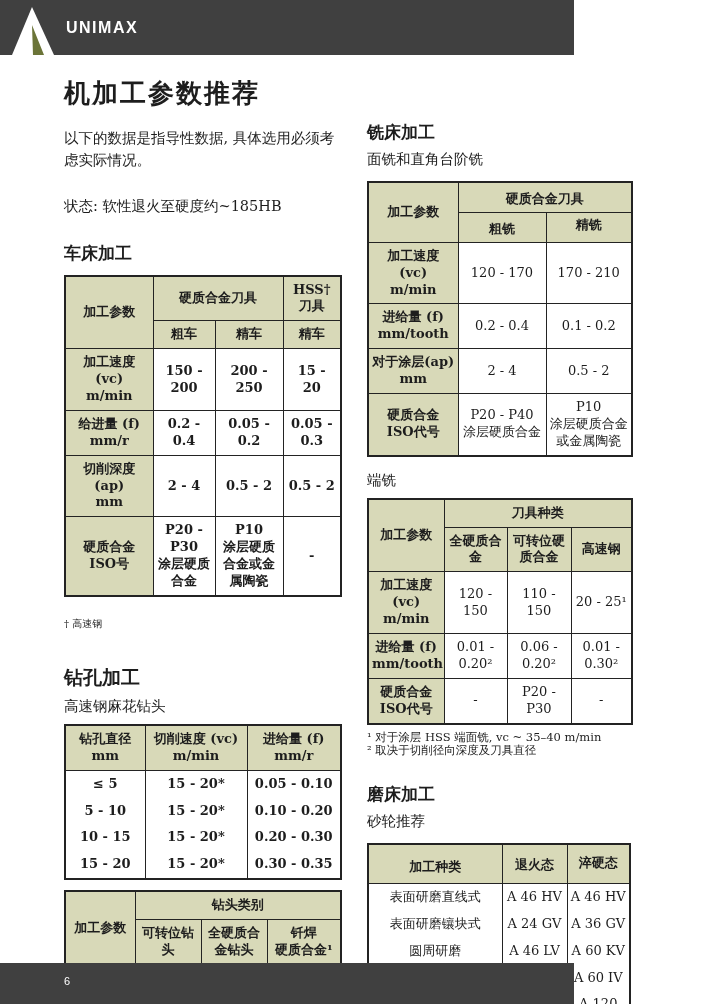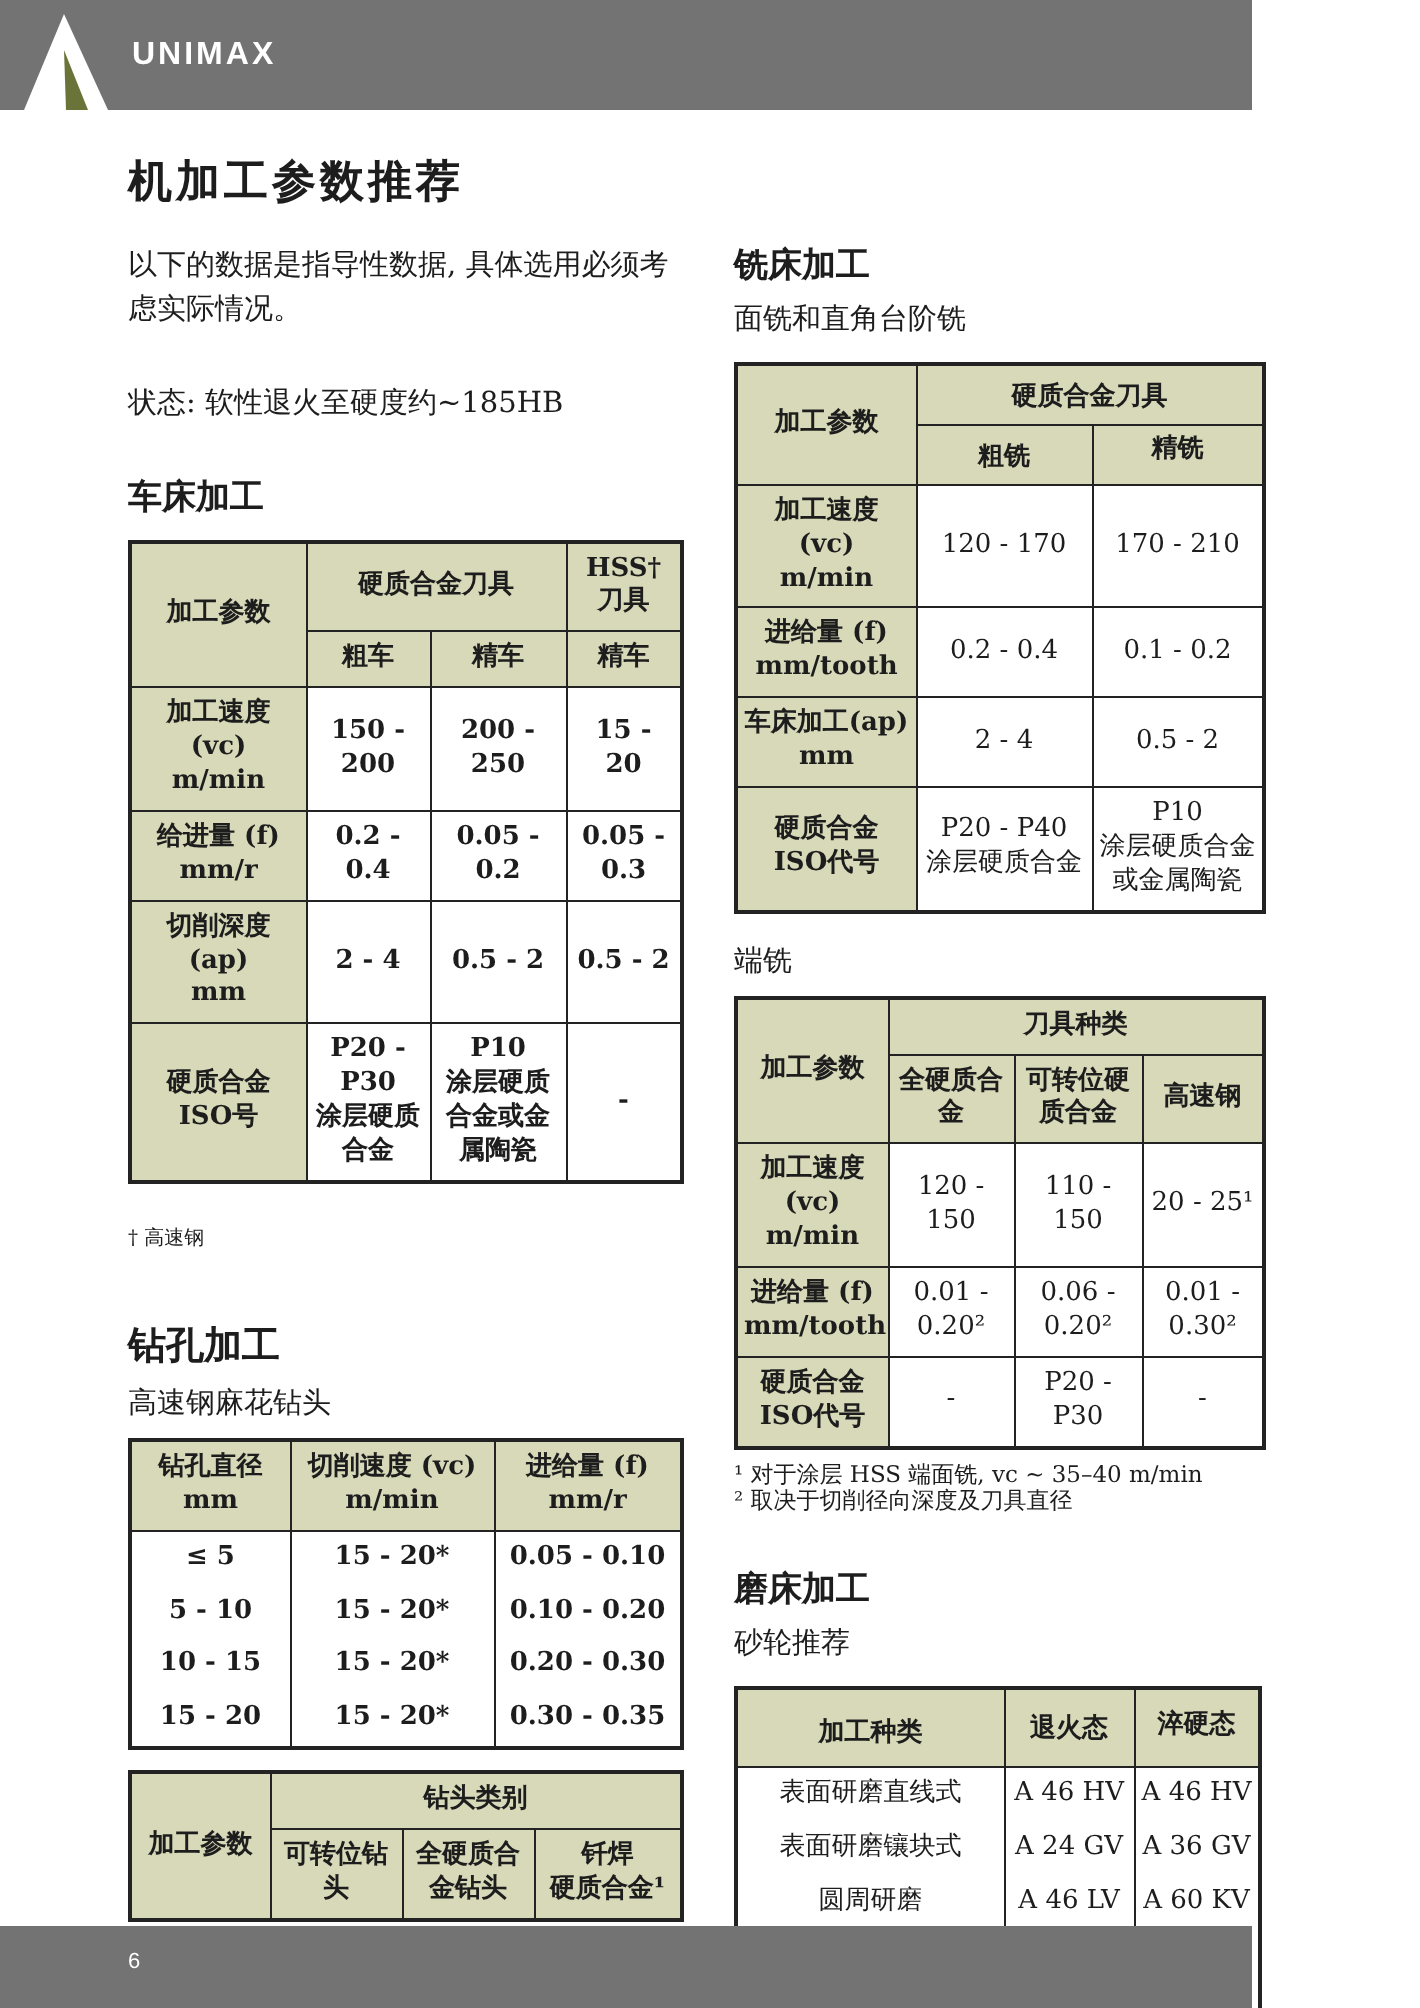--- a/index.html
+++ b/index.html
@@ -2,38 +2,38 @@
 <html><head>
 <meta charset="utf-8">
 <style>
   * { margin:0; padding:0; box-sizing:border-box; }
   html,body { width:710px; height:1004px; }
   body {
     position:relative; background:#ffffff; overflow:hidden;
     font-family:"DejaVu Serif", serif; color:#1d1d1d;
   }
   
-  .bar { position:absolute; left:0; width:626px; background:#737373; }
+  .bar { position:absolute; left:0; width:574px; background:#404040; }
   #topbar { top:0; height:55px; }
   #botbar { bottom:0; height:41px; }
   #logo { position:absolute; left:6px; top:4px; }
   #brand {
     position:absolute; left:66px; top:19px; color:#fff;
     font-family:"Liberation Sans", sans-serif; font-weight:bold;
     font-size:16px; letter-spacing:1.5px;
   }
   #pageno {
     position:absolute; left:64px; top:12px; color:#fff;
     font-family:"Liberation Sans", sans-serif; font-size:11px;
   }
   
   #col-left  { position:absolute; left:64px;  top:76px;  width:278px; }
   #col-right { position:absolute; left:367px; top:121px; width:264px; }
   
-  .doc-title { font-size:22px; font-weight:bold; letter-spacing:2px; }
+  .doc-title { font-size:26px; font-weight:bold; letter-spacing:2px; }
   .para { font-size:14.5px; line-height:1.5; white-space:pre-line; margin-top:17px; }
   .cond { font-size:14.5px; margin-top:25px; }
   .h2 { font-family:"Liberation Sans", sans-serif; font-weight:bold; font-size:17px; }
   .h2-big { font-size:19px; }
   .sub { font-size:14.5px; margin-top:6px; }
   .fn-tiny { font-size:10px; margin-top:20px; }
   .fn { font-size:11.5px; margin-top:5px; line-height:1.3; }
   .fn2 { font-size:11.5px; margin-top:6px; line-height:1.15; }
   
   table.t {
@@ -223,21 +223,21 @@
       <td>120 - 170</td>
       <td>170 - 210</td>
     </tr>
     <tr>
       <td class="hd">进给量 (f)
 mm/tooth</td>
       <td>0.2 - 0.4</td>
       <td>0.1 - 0.2</td>
     </tr>
     <tr>
-      <td class="hd">车床加工(ap)
+      <td class="hd">对于涂层(ap)
 mm</td>
       <td>2 - 4</td>
       <td>0.5 - 2</td>
     </tr>
     <tr>
       <td class="hd">硬质合金
 ISO代号</td>
       <td>P20 - P40
 涂层硬质合金</td>
       <td>P10

